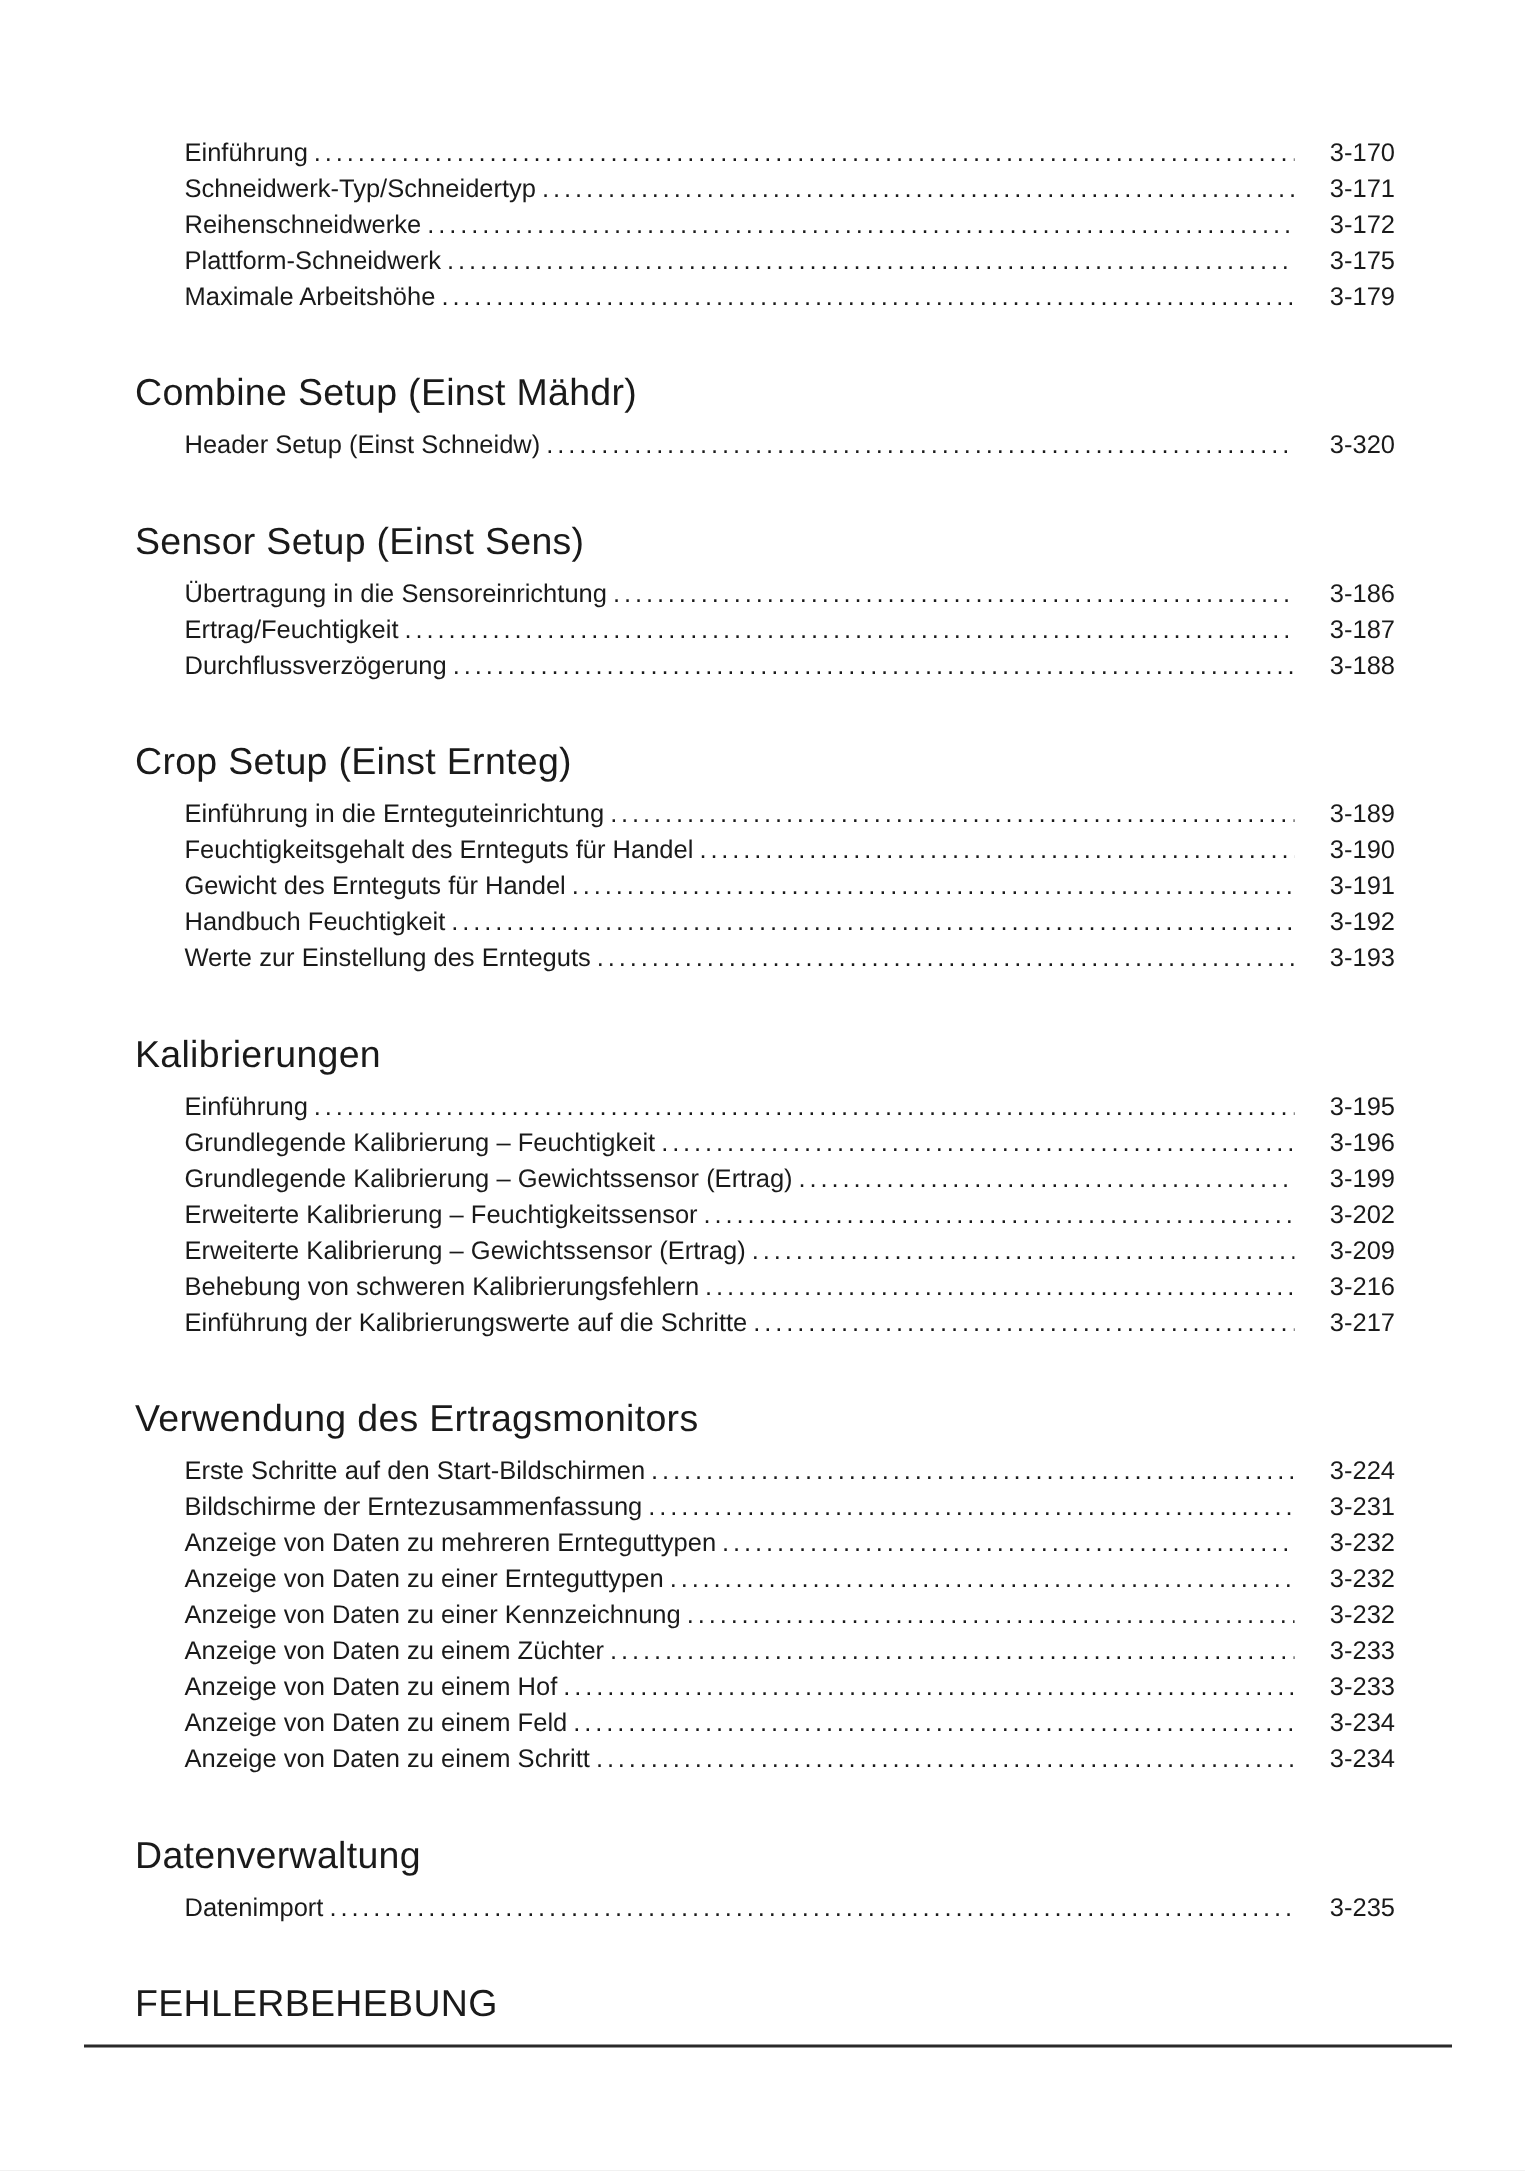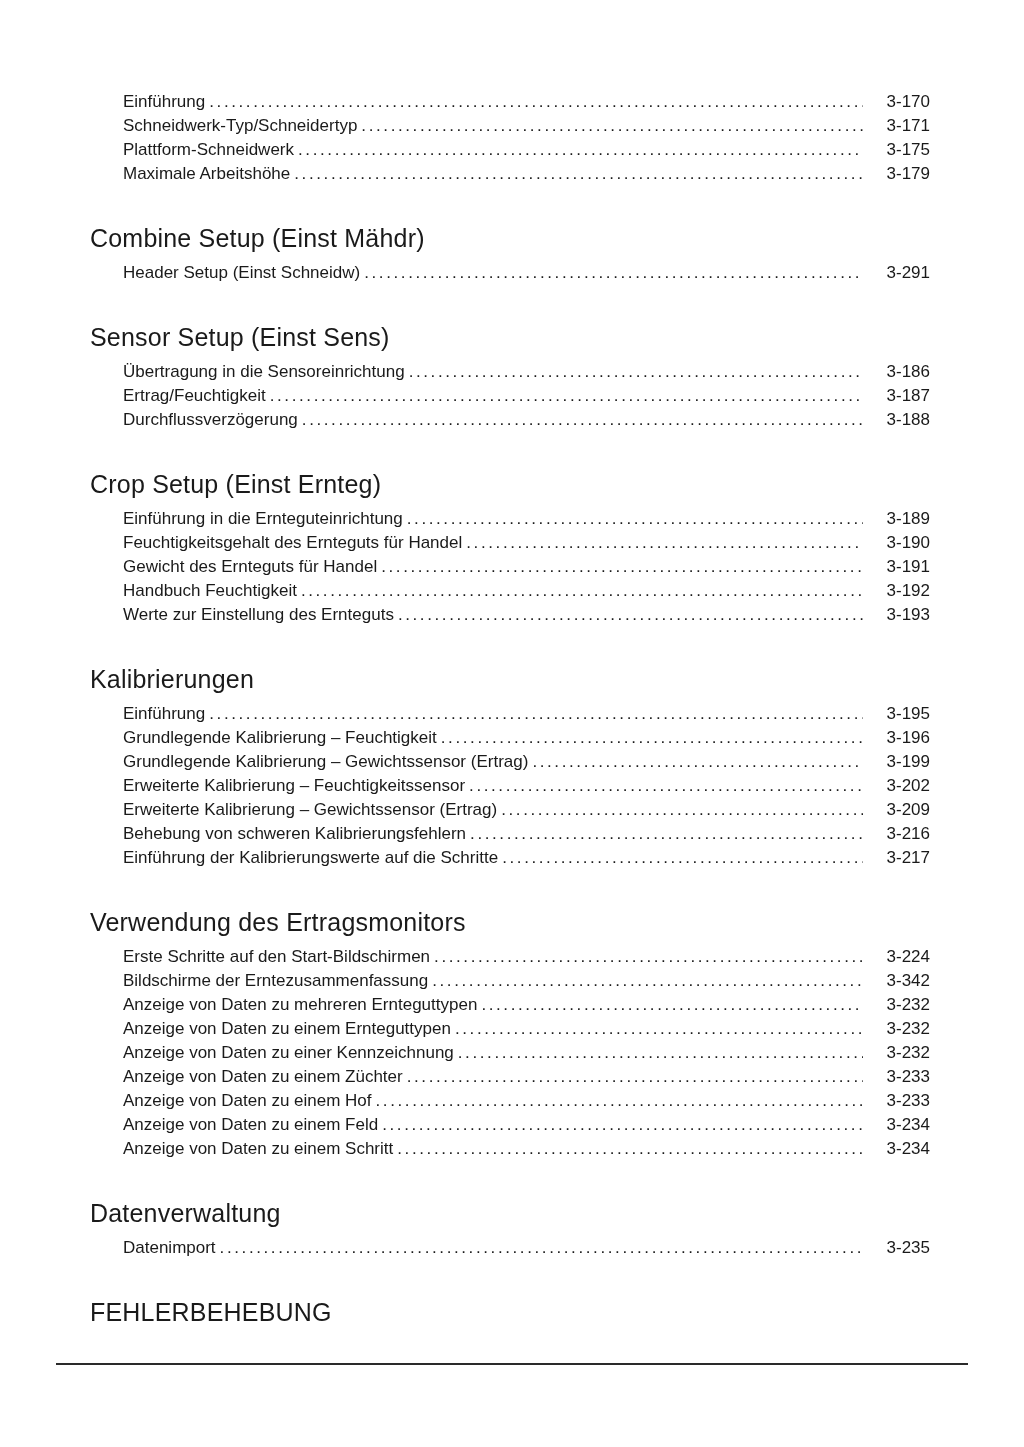--- a/index.html
+++ b/index.html
@@ -88,38 +88,43 @@
             <span class="toc-title">Einführung</span>
             <span class="toc-dots"></span>
             <span class="toc-page">3-170</span>
           </div>
           <div class="toc-row">
             <span class="toc-title">Schneidwerk-Typ/Schneidertyp</span>
             <span class="toc-dots"></span>
             <span class="toc-page">3-171</span>
           </div>
           <div class="toc-row">
+            <span class="toc-title">Reihenschneidwerke</span>
+            <span class="toc-dots"></span>
+            <span class="toc-page">3-172</span>
+          </div>
+          <div class="toc-row">
             <span class="toc-title">Plattform-Schneidwerk</span>
             <span class="toc-dots"></span>
             <span class="toc-page">3-175</span>
           </div>
           <div class="toc-row">
             <span class="toc-title">Maximale Arbeitshöhe</span>
             <span class="toc-dots"></span>
             <span class="toc-page">3-179</span>
           </div>
         </div>
       </section>
       <section class="toc-block">
         <h2 class="toc-heading">Combine Setup (Einst Mähdr)</h2>
         <div class="toc-entries">
           <div class="toc-row">
             <span class="toc-title">Header Setup (Einst Schneidw)</span>
             <span class="toc-dots"></span>
-            <span class="toc-page">3-291</span>
+            <span class="toc-page">3-320</span>
           </div>
         </div>
       </section>
       <section class="toc-block">
         <h2 class="toc-heading">Sensor Setup (Einst Sens)</h2>
         <div class="toc-entries">
           <div class="toc-row">
             <span class="toc-title">Übertragung in die Sensoreinrichtung</span>
             <span class="toc-dots"></span>
             <span class="toc-page">3-186</span>
@@ -210,29 +215,29 @@
         <h2 class="toc-heading">Verwendung des Ertragsmonitors</h2>
         <div class="toc-entries">
           <div class="toc-row">
             <span class="toc-title">Erste Schritte auf den Start-Bildschirmen</span>
             <span class="toc-dots"></span>
             <span class="toc-page">3-224</span>
           </div>
           <div class="toc-row">
             <span class="toc-title">Bildschirme der Erntezusammenfassung</span>
             <span class="toc-dots"></span>
-            <span class="toc-page">3-342</span>
+            <span class="toc-page">3-231</span>
           </div>
           <div class="toc-row">
             <span class="toc-title">Anzeige von Daten zu mehreren Ernteguttypen</span>
             <span class="toc-dots"></span>
             <span class="toc-page">3-232</span>
           </div>
           <div class="toc-row">
-            <span class="toc-title">Anzeige von Daten zu einem Ernteguttypen</span>
+            <span class="toc-title">Anzeige von Daten zu einer Ernteguttypen</span>
             <span class="toc-dots"></span>
             <span class="toc-page">3-232</span>
           </div>
           <div class="toc-row">
             <span class="toc-title">Anzeige von Daten zu einer Kennzeichnung</span>
             <span class="toc-dots"></span>
             <span class="toc-page">3-232</span>
           </div>
           <div class="toc-row">
             <span class="toc-title">Anzeige von Daten zu einem Züchter</span>

